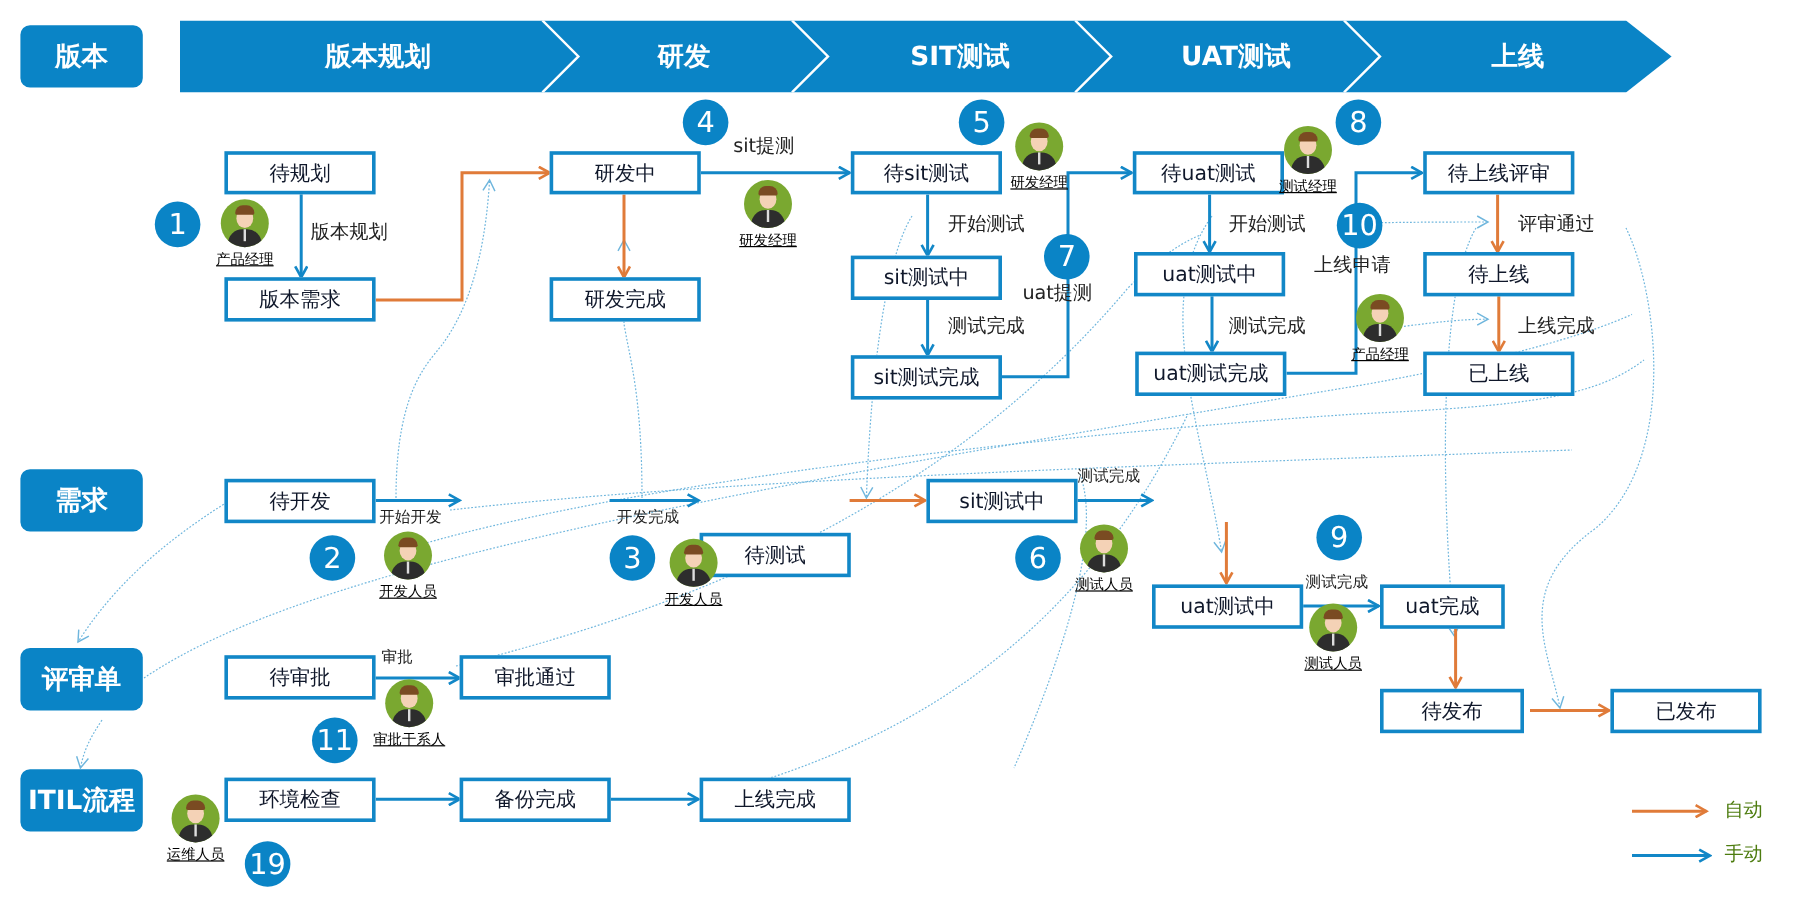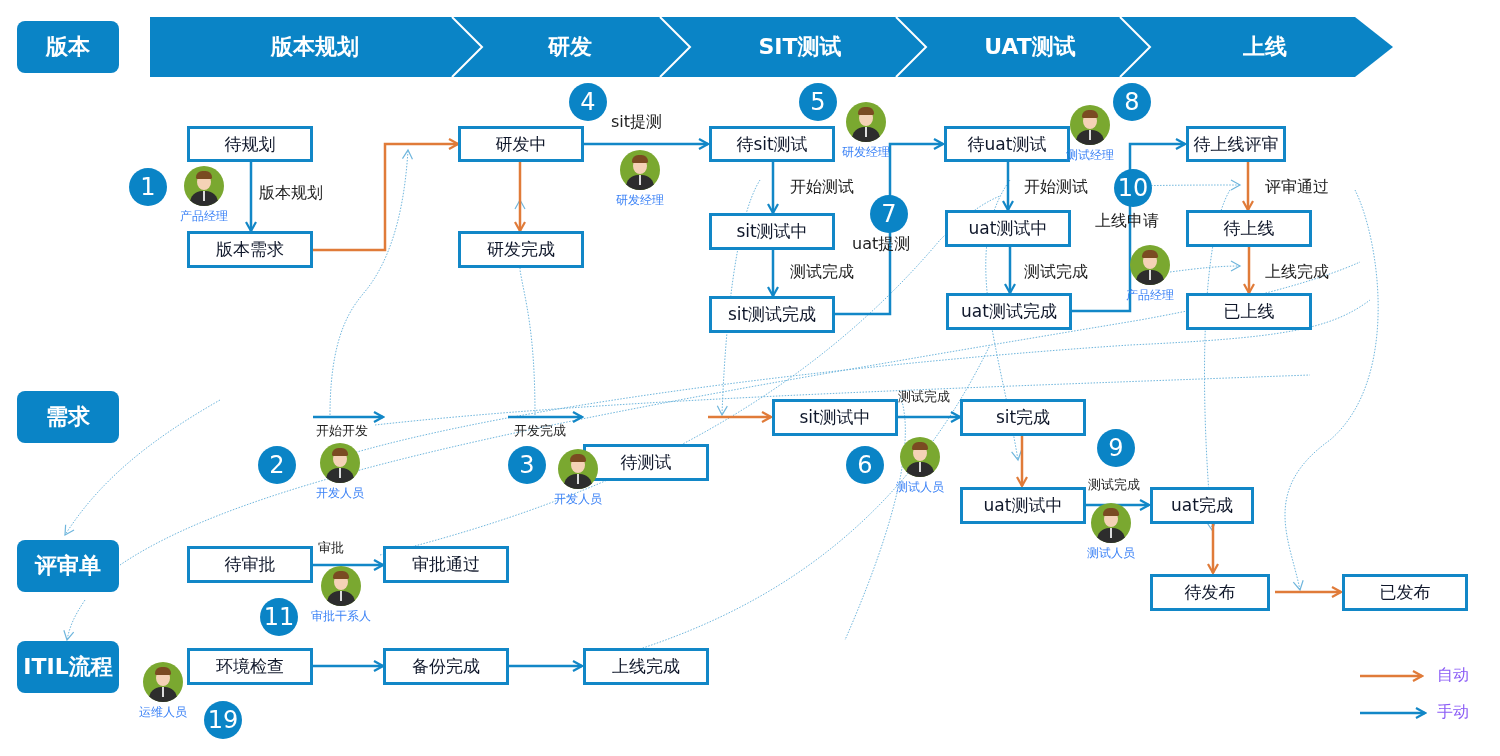--- a/index.html
+++ b/index.html
@@ -12,22 +12,22 @@
   .node{position:absolute;width:122px;height:34px;border:3px solid #1287c7;background:#fff;box-sizing:border-box;display:flex;align-items:center;justify-content:center;font-size:17px;color:#0f172a;white-space:nowrap;}
   .lbl{position:absolute;font-size:16px;color:#222;white-space:nowrap;}
   .lbl.sm{font-size:13px;}
   .badge{position:absolute;width:38px;height:38px;border-radius:50%;background:#0a84c6;color:#fff;font-size:24px;display:flex;align-items:center;justify-content:center;}
   .person{position:absolute;width:60px;text-align:center;}
   .person .av{width:40px;height:40px;margin:0 auto;border-radius:50%;background:#7aa830;position:relative;overflow:hidden;}
   .person .av .face{position:absolute;left:13px;top:8px;width:14px;height:16px;border-radius:50%;background:#f4d2b6;}
   .person .av .hair{position:absolute;left:12px;top:5px;width:16px;height:8px;border-radius:8px 8px 2px 2px;background:#7a4b22;}
   .person .av .body{position:absolute;left:6px;top:25px;width:28px;height:20px;border-radius:12px 12px 0 0;background:#2d2d2d;}
   .person .av .tie{position:absolute;left:19px;top:25px;width:2px;height:10px;background:#ddd;}
-  .person .pname{font-size:12px;color:#3b82f6;margin-top:2px;white-space:nowrap;}
-  .legend-item{position:absolute;display:flex;align-items:center;font-size:16px;color:#8b5cf6;}
+  .person .pname{font-size:12px;color:#000000;margin-top:2px;white-space:nowrap;text-decoration:underline;}
+  .legend-item{position:absolute;display:flex;align-items:center;font-size:16px;color:#4d7c0f;}
 </style>
 </head>
 <body>
 
 <div id="stage">
 
   <svg class="phase-bar" width="1245" height="60" viewBox="0 0 1245 60" style="left:150px;">
     <polygon points="0,0 1205,0 1243,30 1205,60 0,60" fill="#0a84c6"></polygon>
     <polyline points="302,0 332,30 302,60" fill="none" stroke="#fff" stroke-width="2"></polyline>
     <polyline points="510,0 540,30 510,60" fill="none" stroke="#fff" stroke-width="2"></polyline>
@@ -110,27 +110,27 @@
   <div class="node" style="left:187px;top:126px;width:126px;height:36px;">待规划</div>
   <div class="node" style="left:458px;top:126px;width:126px;height:36px;">研发中</div>
   <div class="node" style="left:187px;top:231px;width:126px;height:37px;">版本需求</div>
   <div class="node" style="left:458px;top:231px;width:126px;height:37px;">研发完成</div>
   <div class="node" style="left:709px;top:126px;width:126px;height:36px;">待sit测试</div>
   <div class="node" style="left:709px;top:213px;width:126px;height:37px;">sit测试中</div>
   <div class="node" style="left:709px;top:296px;width:126px;height:37px;">sit测试完成</div>
   <div class="node" style="left:944px;top:126px;width:126px;height:36px;">待uat测试</div>
   <div class="node" style="left:945px;top:210px;width:126px;height:37px;">uat测试中</div>
   <div class="node" style="left:946px;top:293px;width:126px;height:37px;">uat测试完成</div>
-  <div class="node" style="left:1186px;top:126px;width:100px;height:36px;">待上线评审</div>
+  <div class="node" style="left:1186px;top:126px;width:126px;height:36px;">待上线评审</div>
   <div class="node" style="left:1186px;top:210px;width:126px;height:37px;">待上线</div>
   <div class="node" style="left:1186px;top:293px;width:126px;height:37px;">已上线</div>
 
+  <div class="node" style="left:187px;top:399px;width:126px;height:37px;">待开发</div>
   <div class="node" style="left:583px;top:399px;width:126px;height:37px;margin-top:45px;">待测试</div>
   <div class="node" style="left:772px;top:399px;width:126px;height:37px;">sit测试中</div>
-  <div class="node" style="left:960px;top:399px;width:126px;height:37px;">sit完成</div>
   <div class="node" style="left:960px;top:487px;width:126px;height:37px;">uat测试中</div>
   <div class="node" style="left:1150px;top:487px;width:104px;height:37px;">uat完成</div>
   <div class="node" style="left:1150px;top:574px;width:120px;height:37px;">待发布</div>
   <div class="node" style="left:1342px;top:574px;width:126px;height:37px;">已发布</div>
 
   <div class="node" style="left:187px;top:546px;width:126px;height:37px;">待审批</div>
   <div class="node" style="left:383px;top:546px;width:126px;height:37px;">审批通过</div>
 
   <div class="node" style="left:187px;top:648px;width:126px;height:37px;">环境检查</div>
   <div class="node" style="left:383px;top:648px;width:126px;height:37px;">备份完成</div>

